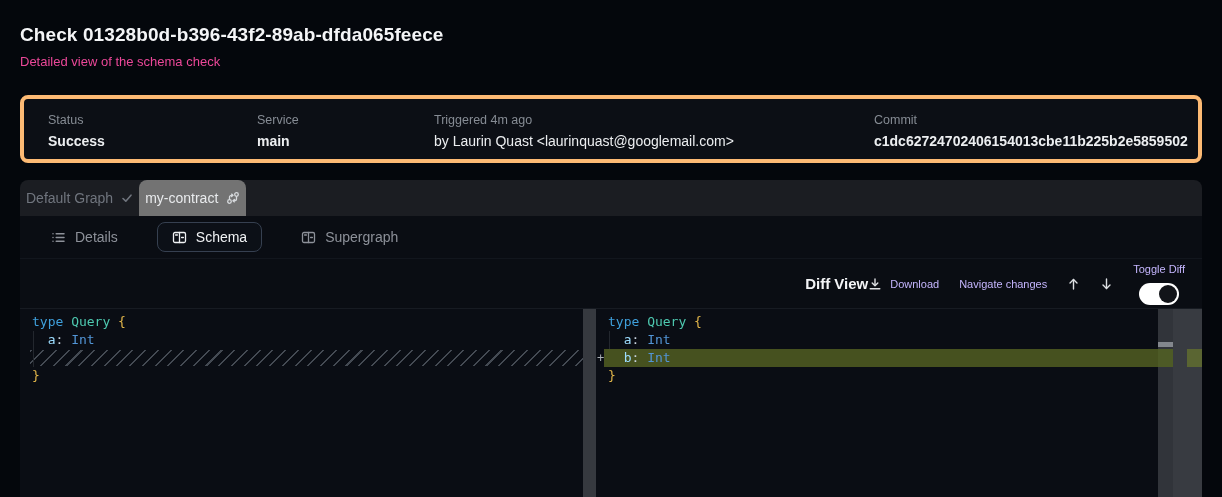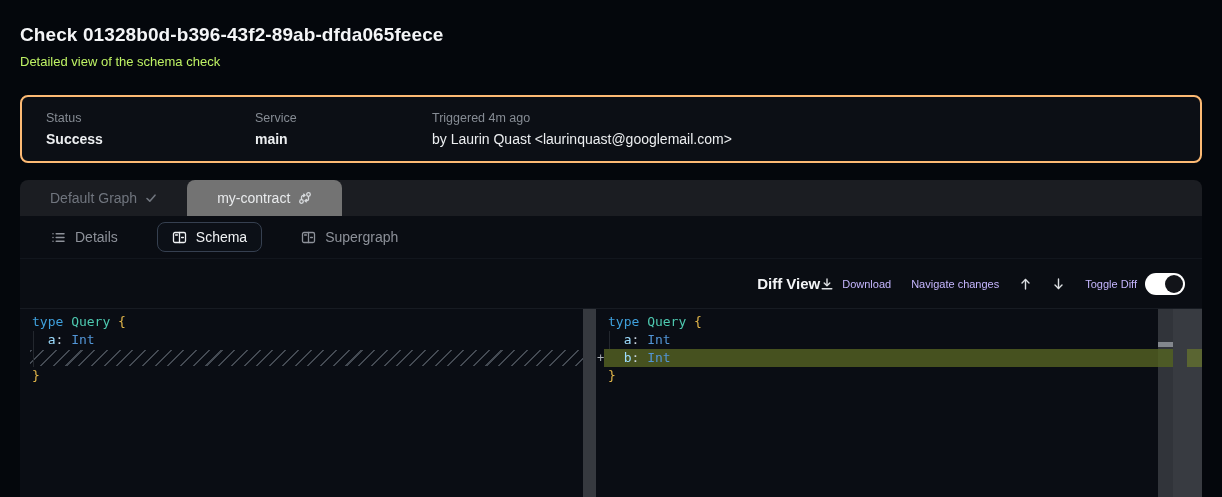--- a/index.html
+++ b/index.html
@@ -5,42 +5,42 @@
   * { margin:0; padding:0; box-sizing:border-box; }
   html,body { background:#04070c; }
   .stage {
     position:relative; width:1222px; height:497px; overflow:hidden;
     background:#04070c; font-family:"Liberation Sans", sans-serif;
     -webkit-font-smoothing:antialiased;
   }
   
   .page-head { position:absolute; left:20px; top:24px; }
   .page-title { font-size:19px; font-weight:700; color:#f4f5f7; letter-spacing:.1px; }
-  .page-subtitle { margin-top:8px; font-size:13px; color:#bef264; }
+  .page-subtitle { margin-top:8px; font-size:13px; color:#ec4899; }
 
   
   .meta-card {
     position:absolute; left:20px; top:95px; width:1182px; height:68px;
-    background:#0c0f15; border:2px solid #fdba74; border-radius:8px;
+    background:#0c0f15; border:4px solid #fdba74; border-radius:8px;
     display:flex; align-items:flex-start; padding:14px 0 0 24px;
   }
   .meta-col1 { width:209px; } .meta-col2 { width:177px; } .meta-col3 { width:440px; } .meta-col4 { flex:1; }
   .meta-label { font-size:12.5px; color:#868c94; margin-bottom:6px; }
   .meta-value { font-size:14px; font-weight:700; color:#eceef0; }
   .meta-value.soft { font-weight:500; }
 
   
   .panel { position:absolute; left:20px; top:180px; width:1182px; height:317px; }
 
   .tabstrip {
     height:36px; background:#1b1d22; border-radius:8px 8px 0 0;
     display:flex; align-items:stretch;
   }
   .graph-tab {
-    display:flex; align-items:center; gap:8px; padding:0 30px;
+    display:flex; align-items:center; gap:8px; padding:0 6px;
     font-size:14px; color:#70757e; cursor:default; white-space:nowrap;
   }
   .graph-tab.active { background:#737373; color:#e9ebed; border-radius:8px 8px 0 0; }
   .graph-tab svg { display:block; }
 
   .subtabs {
     height:42px; background:#0a0d13; display:flex; align-items:center;
     padding-left:16px; gap:24px;
   }
   .view-tab {
@@ -115,20 +115,24 @@
       <div class="meta-value">Success</div>
     </div>
     <div class="meta-col2">
       <div class="meta-label">Service</div>
       <div class="meta-value">main</div>
     </div>
     <div class="meta-col3">
       <div class="meta-label">Triggered 4m ago</div>
       <div class="meta-value soft">by Laurin Quast &lt;laurinquast@googlemail.com&gt;</div>
     </div>
+    <div class="meta-col4">
+      <div class="meta-label">Commit</div>
+      <div class="meta-value">c1dc62724702406154013cbe11b225b2e5859502</div>
+    </div>
   </div>
 
   <div class="panel">
 
     <div class="tabstrip">
       <div class="graph-tab">
         <span>Default Graph</span>
         <span class="icon-btn">
           <svg width="12" height="12" viewBox="0 0 12 12" fill="none" stroke="#70757e" stroke-width="1.6" stroke-linecap="round" stroke-linejoin="round">
               <path d="M2 6.5 4.8 9.2 10 3.2"></path>
@@ -206,21 +210,21 @@
           </span>
         </div>
         <div class="action icon-btn">
           <span class="icon-btn">
             <svg width="13" height="14" viewBox="0 0 13 14" fill="none" stroke="#dde0e3" stroke-width="1.4" stroke-linecap="round" stroke-linejoin="round">
                 <path d="M6.5 2v9.5"></path>
                 <path d="M3 8l3.5 3.5L10 8"></path>
               </svg>
           </span>
         </div>
-        <div class="action" style="gap:8px;">
+        <div class="action" style="gap:8px;flex-direction:column;">
           <span>Toggle Diff</span>
           <span class="switch">
               <span class="knob"></span>
             </span>
         </div>
       </div>
     </div>
 
     <div class="editor">
       <div class="pane pane-left" id="pane-left-code">

